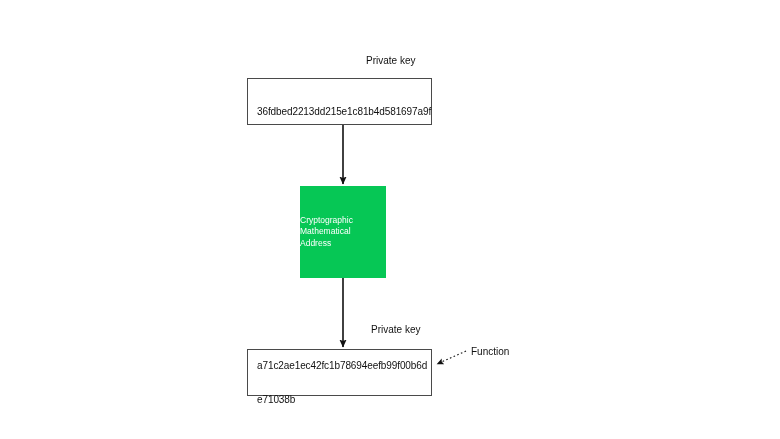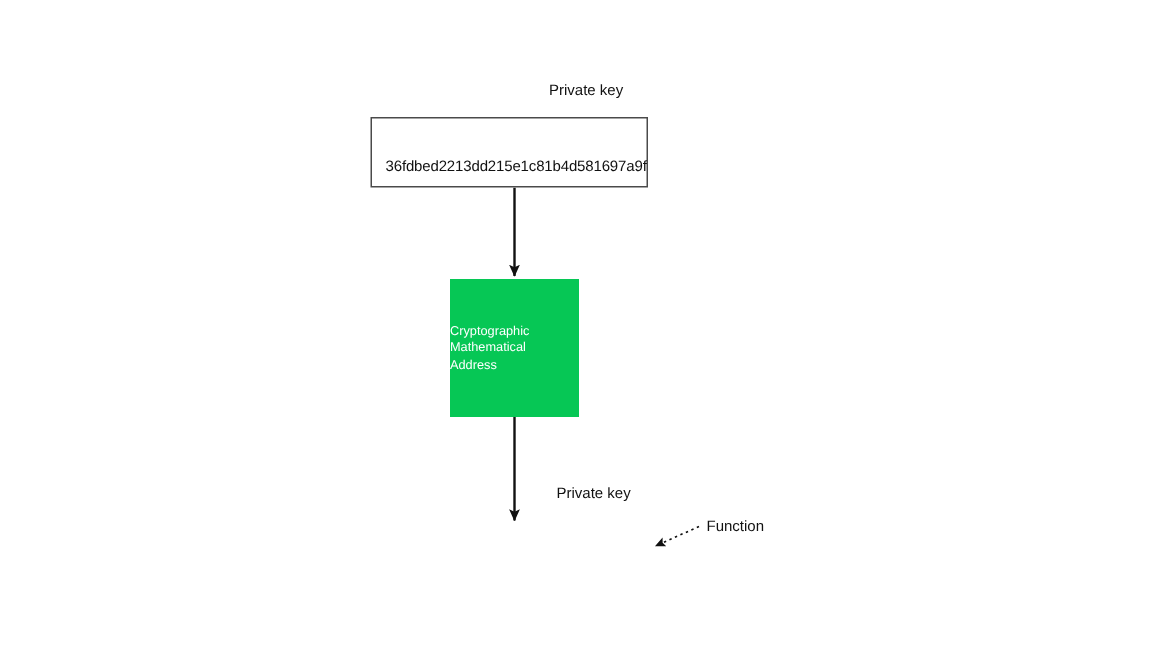--- a/index.html
+++ b/index.html
@@ -123,16 +123,20 @@
   </div>
 
   <div id="process-box">
     <div class="proc-line">Cryptographic</div>
     <div class="proc-line">Mathematical</div>
     <div class="proc-line">Address</div>
   </div>
 
   <div class="caption" id="public-key-label">Private key</div>
 
+  <div class="key-box" id="public-key-box">
+    <div class="hex-line">a71c2ae1ec42fc1b78694eefb99f00b6d</div>
+    <div class="hex-line">e71038b</div>
+  </div>
 
   <div class="caption" id="address-label">Function</div>
 
 </div>
 
 </body></html>

